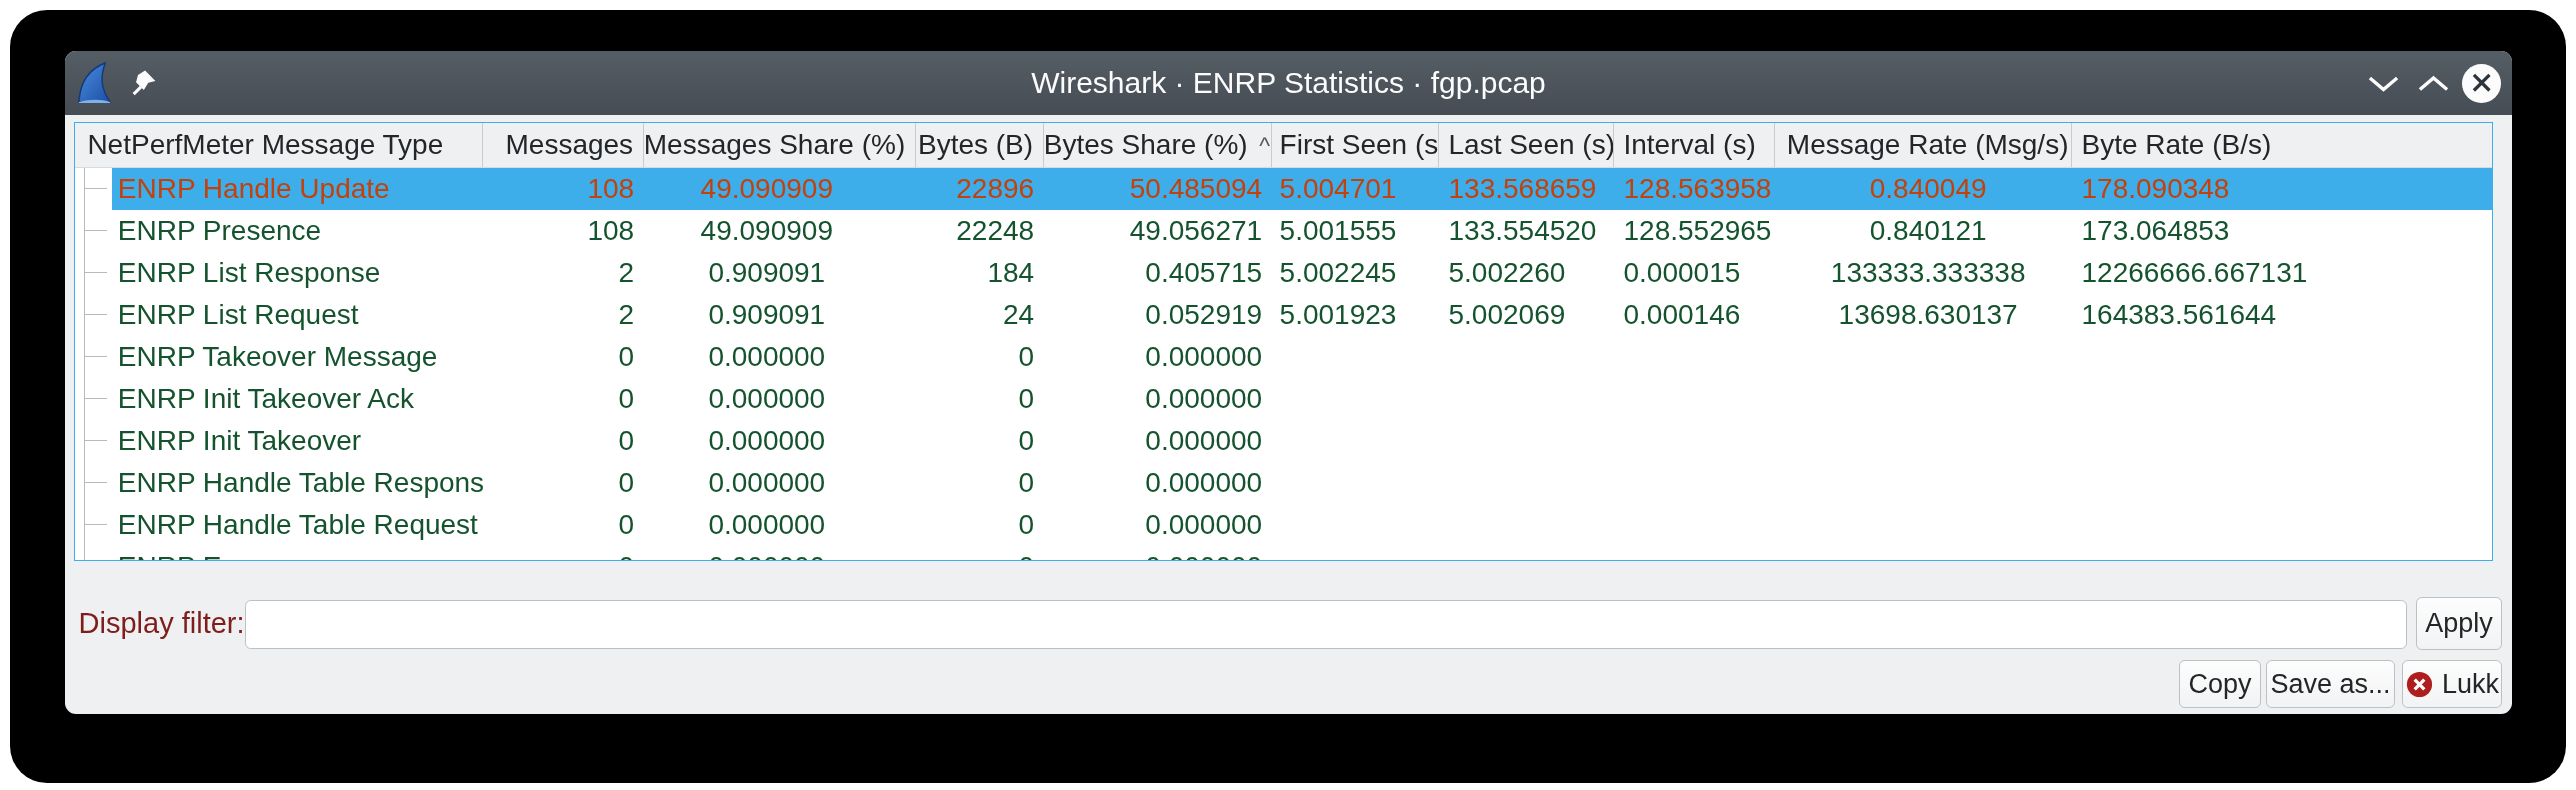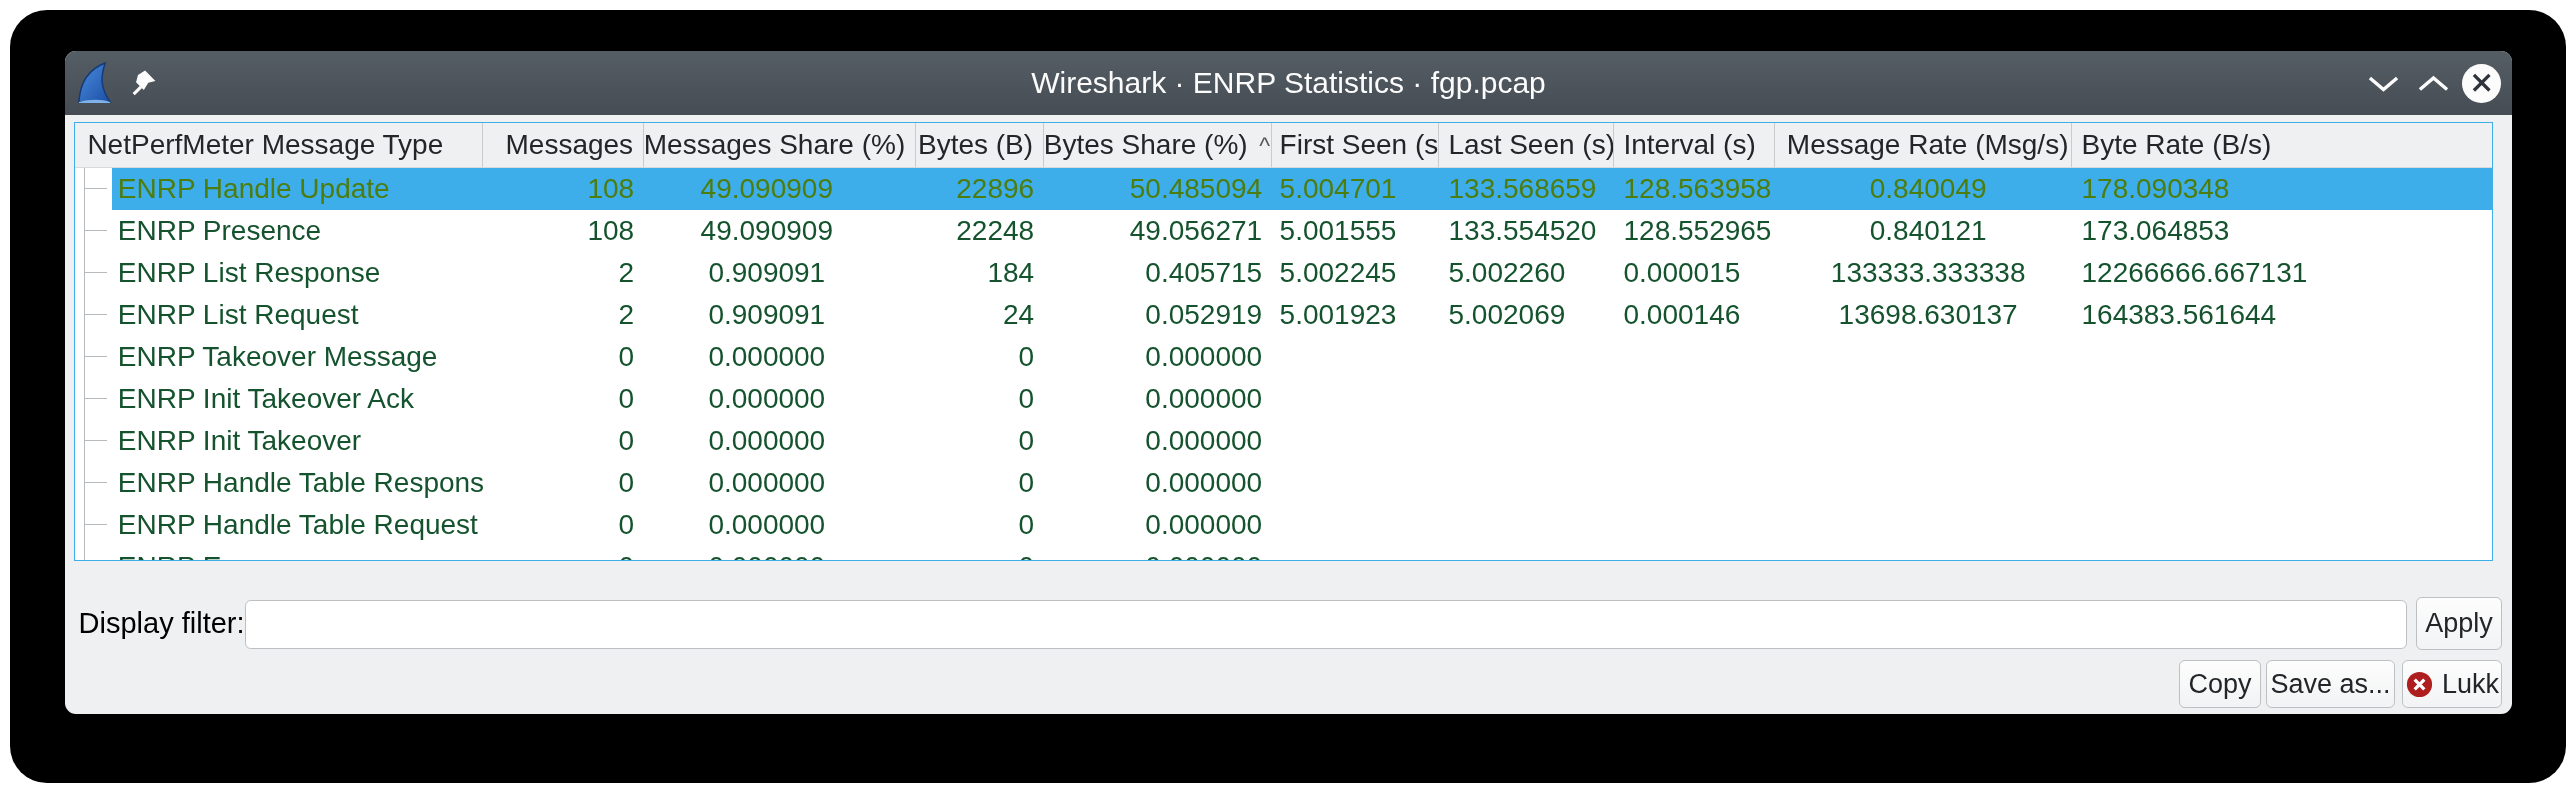--- a/index.html
+++ b/index.html
@@ -23,21 +23,21 @@
 
   
   .table{position:absolute;left:8.8px;top:71px;width:2419px;height:439px;background:#ffffff;
          border:1.9px solid #3daee9;box-sizing:border-box;overflow:hidden;}
   .thead{display:flex;height:44px;line-height:44px;background:#eff0f1;font-size:28px;color:#232629;
          border-bottom:1px solid #d8dadb;}
   .hcell{box-sizing:border-box;border-right:1px solid #c9cccd;white-space:nowrap;overflow:hidden;}
   .hcell.c9{border-right:none;}
   .sort-caret{font-size:23px;color:#55595c;margin-left:11.7px;}
   .row{position:relative;display:flex;height:42px;line-height:42px;font-size:28px;color:#14532d;}
-  .row.selected{color:#4d7c0f;}
+  .row.selected{color:#c2410c;}
   .row.selected::before{content:"";position:absolute;left:37px;right:0;top:0;bottom:0;background:#3daee9;}
   .cell{position:relative;box-sizing:border-box;white-space:nowrap;overflow:hidden;}
   .branch{position:absolute;left:0;top:0;bottom:0;width:37px;}
   .branch .v{position:absolute;left:8.8px;top:0;bottom:0;width:1.9px;background:#b8bbbd;}
   .row.last-row .branch .v{bottom:auto;height:20.4px;}
   .branch .h{position:absolute;left:8.8px;top:19.5px;height:1.9px;width:23px;background:#b8bbbd;}
 
   
   .c0{width:408px;text-align:left;padding-left:43px;}
   .thead .c0{padding-left:12.6px;}
@@ -46,21 +46,21 @@
   .c3{width:128px;text-align:right;padding-right:9.7px;}
   .c4{width:228px;text-align:right;padding-right:9.7px;}
   .c5{width:167px;text-align:left;padding-left:7.8px;}
   .c6{width:175px;text-align:left;padding-left:9.7px;}
   .c7{width:161px;text-align:left;padding-left:9.7px;}
   .c8{width:297px;text-align:center;padding-left:9.7px;}
   .c9{flex:1;text-align:left;padding-left:9.7px;}
 
   
   .filter-label{position:absolute;left:13.6px;top:548px;height:49px;line-height:49px;
-                font-size:29px;color:#000000;}
+                font-size:29px;color:#7f1d1d;}
   .filter-input{position:absolute;left:180px;top:549px;width:2162px;height:49px;box-sizing:border-box;
                 background:#ffffff;border:1.9px solid #bcc0c2;border-radius:5.8px;font-size:27px;
                 padding:0 11.7px;color:#232629;font-family:"Liberation Sans",sans-serif;outline:none;}
   .btn{position:absolute;box-sizing:border-box;background:linear-gradient(#fdfdfd,#f2f3f4);
        border:1.9px solid #bcc0c2;border-radius:5.8px;font-size:27px;color:#232629;
        display:flex;align-items:center;justify-content:center;cursor:default;gap:7.8px;text-align:right;}
   .btn-apply{left:2351px;top:546px;width:86px;height:53px;}
   .btn-copy{left:2114px;top:609px;width:82px;height:48px;}
   .btn-saveas{left:2201px;top:609px;width:129px;height:48px;}
   .btn-close{left:2337px;top:609px;width:100px;height:48px;}

